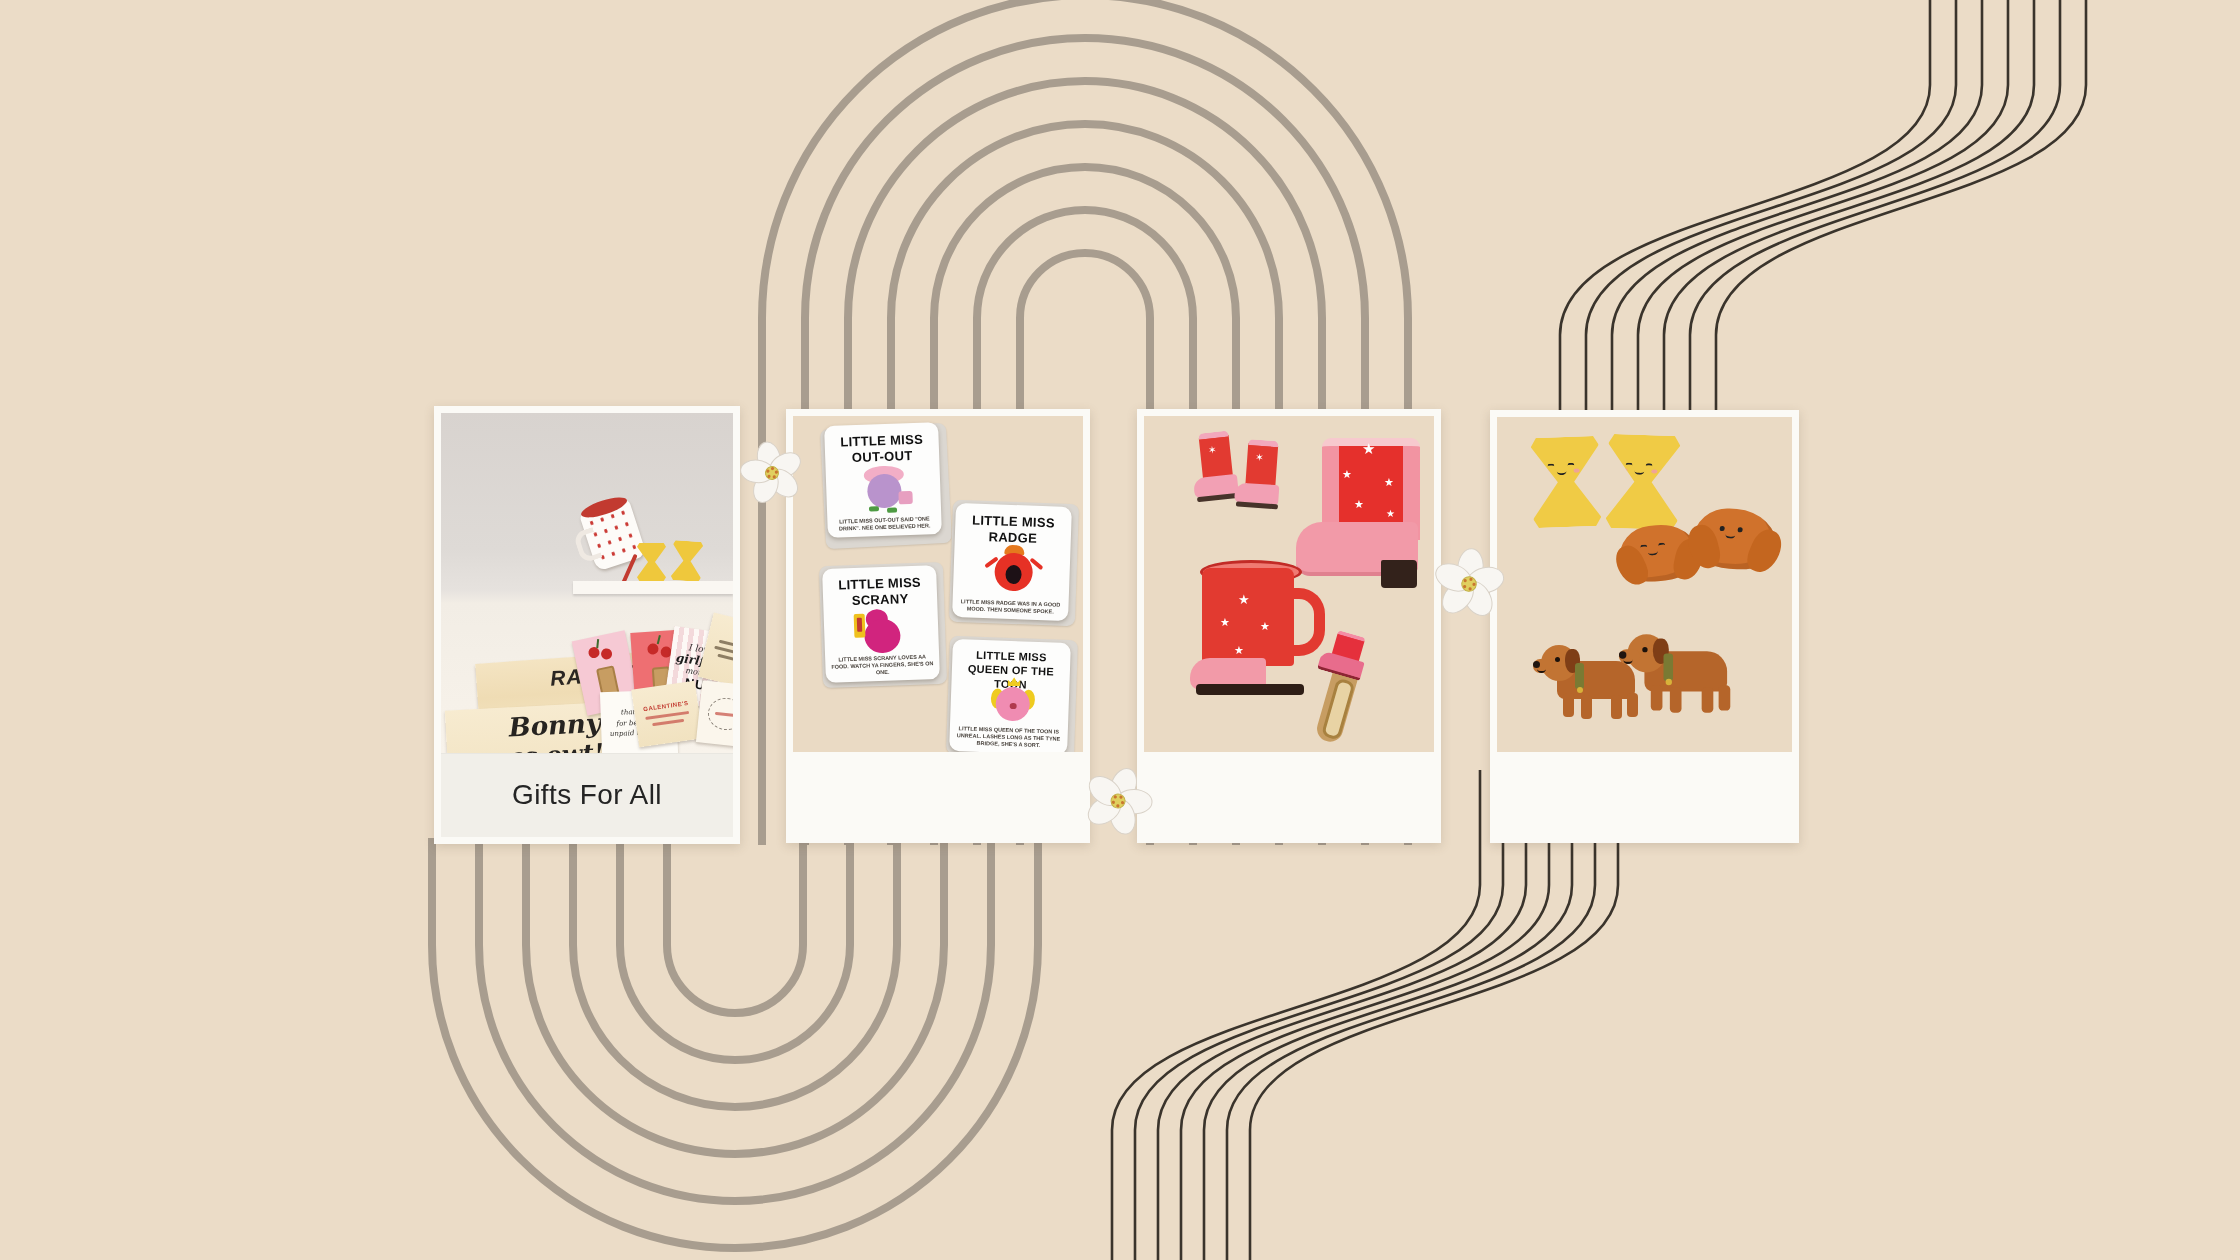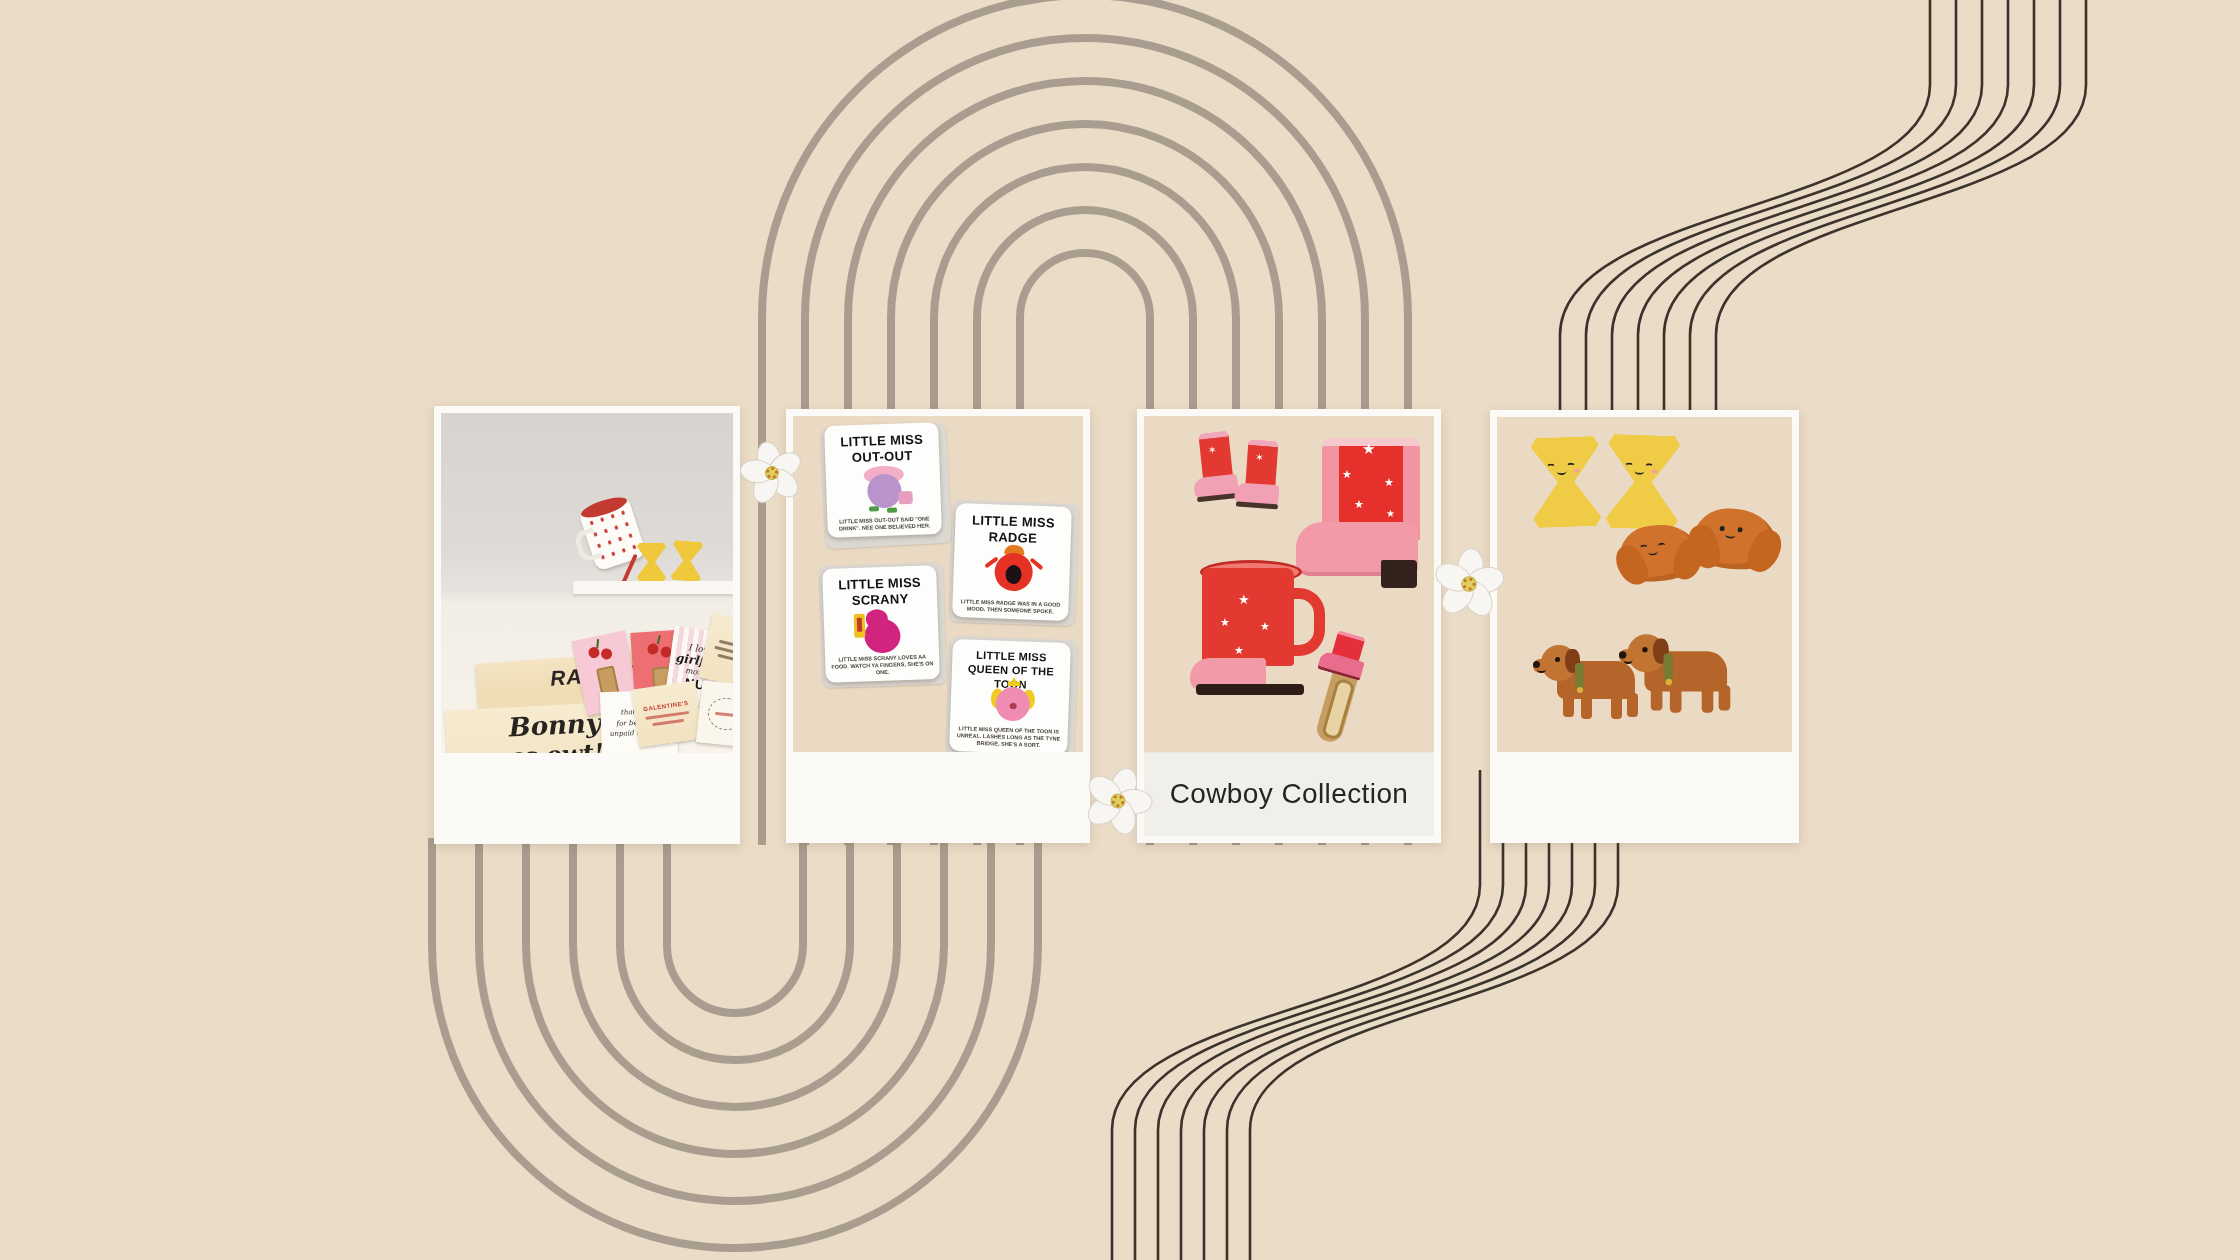--- a/index.html
+++ b/index.html
@@ -230,20 +230,23 @@
         <div class="squiggle" style="width:50%;"></div>
       </div>
 
       <div class="witem tinycard" style="left:258px;top:270px;width:54px;height:62px;background:#FBF6EC;transform:rotate(6deg);">
         <div class="doodle-ring">
           <div class="squiggle" style="width:22px;"></div>
         </div>
       </div>
 
     </div>
+    <div class="label-strip">
+      <span>Gifts For All</span>
+    </div>
   </div>
 
   <div class="card" style="left:786px;top:409px;width:304px;height:434px;">
     <div class="photo">
 
       <div class="mat" style="left:30px;top:10px;width:126px;height:120px;transform:rotate(-3deg);"></div>
       <div class="coaster" style="left:33px;top:8px;width:114px;height:112px;transform:rotate(-2deg);">
         <div class="c-title">
           <div>LITTLE MISS</div>
           <div>OUT-OUT</div>
@@ -347,23 +350,20 @@
         <div class="sole"></div>
       </div>
 
       <div class="bkm" style="left:168px;top:218px;width:64px;height:114px;transform:rotate(16deg);">
         <div class="bar"></div>
         <div class="slot"></div>
         <div class="bshaft"></div>
         <div class="bfoot"></div>
       </div>
 
-    </div>
-    <div class="label-strip">
-      <span>Cowboy Collection</span>
     </div>
   </div>
 
   <div class="card" style="left:1490px;top:410px;width:309px;height:433px;">
     <div class="photo">
 
       <div class="bow" style="position:absolute;left:35px;top:20px;width:68px;height:90px;transform:rotate(-2deg);">
         <div class="face" style="left:14px;top:24px;width:40px;height:20px;">
           <span class="eye" style="left:2px;top:2px;"></span>
             <span class="eye" style="left:22px;top:2px;"></span>

